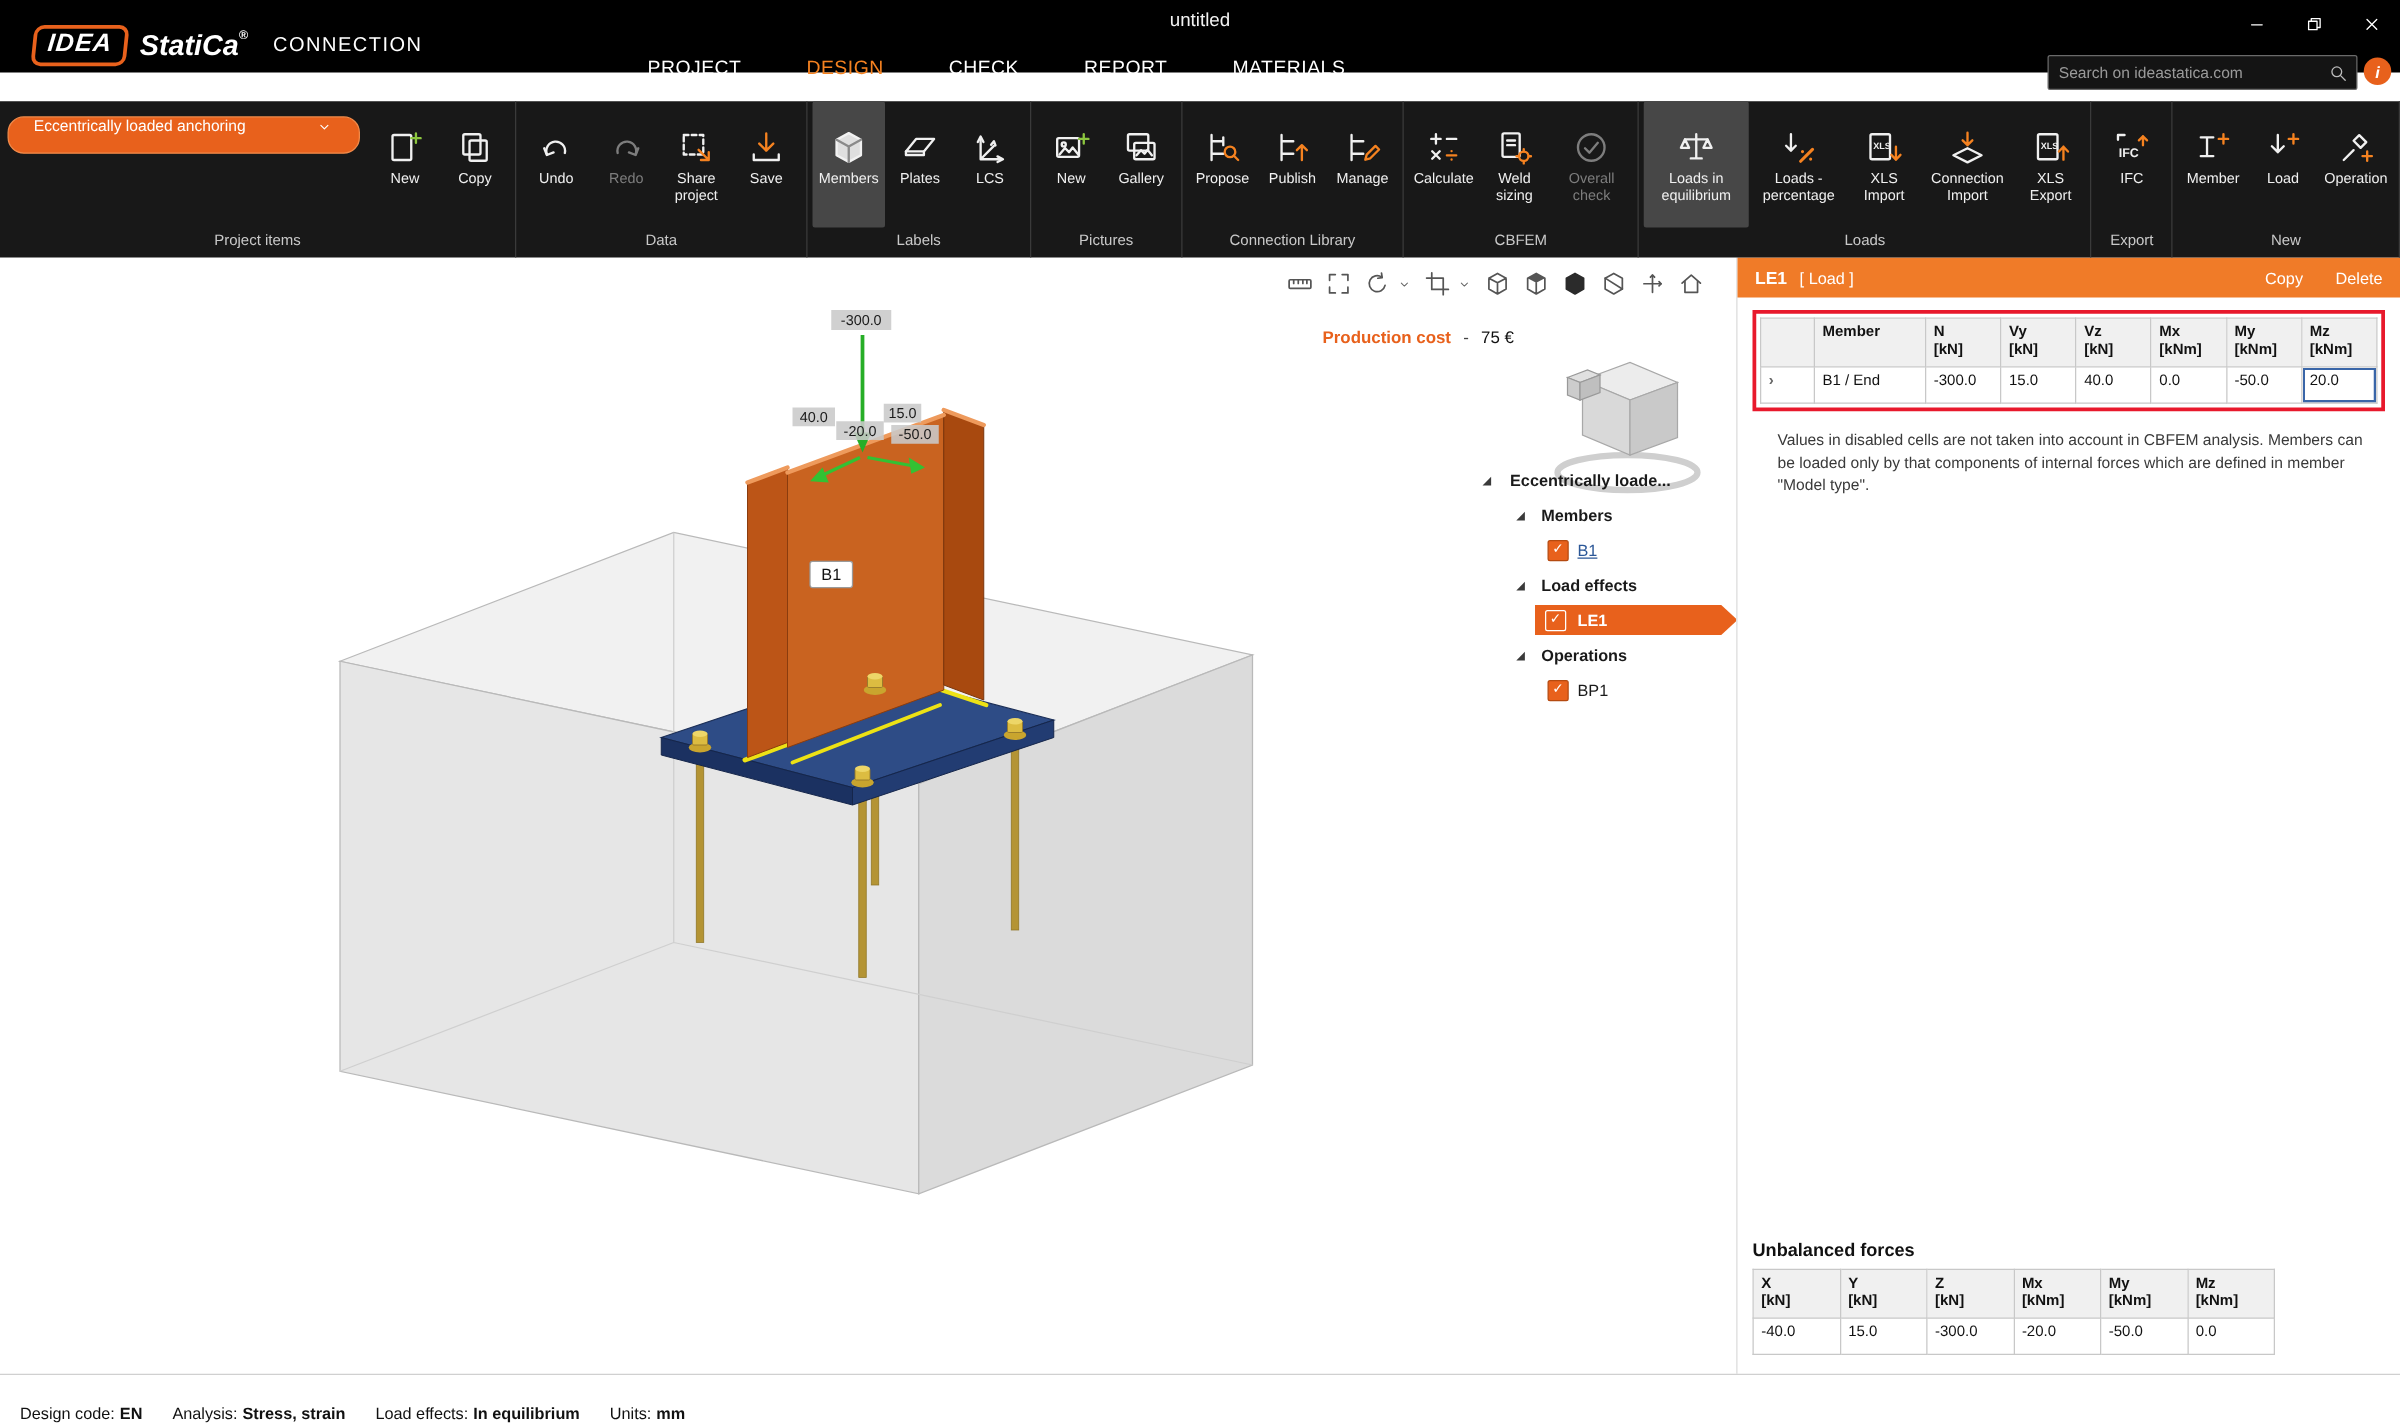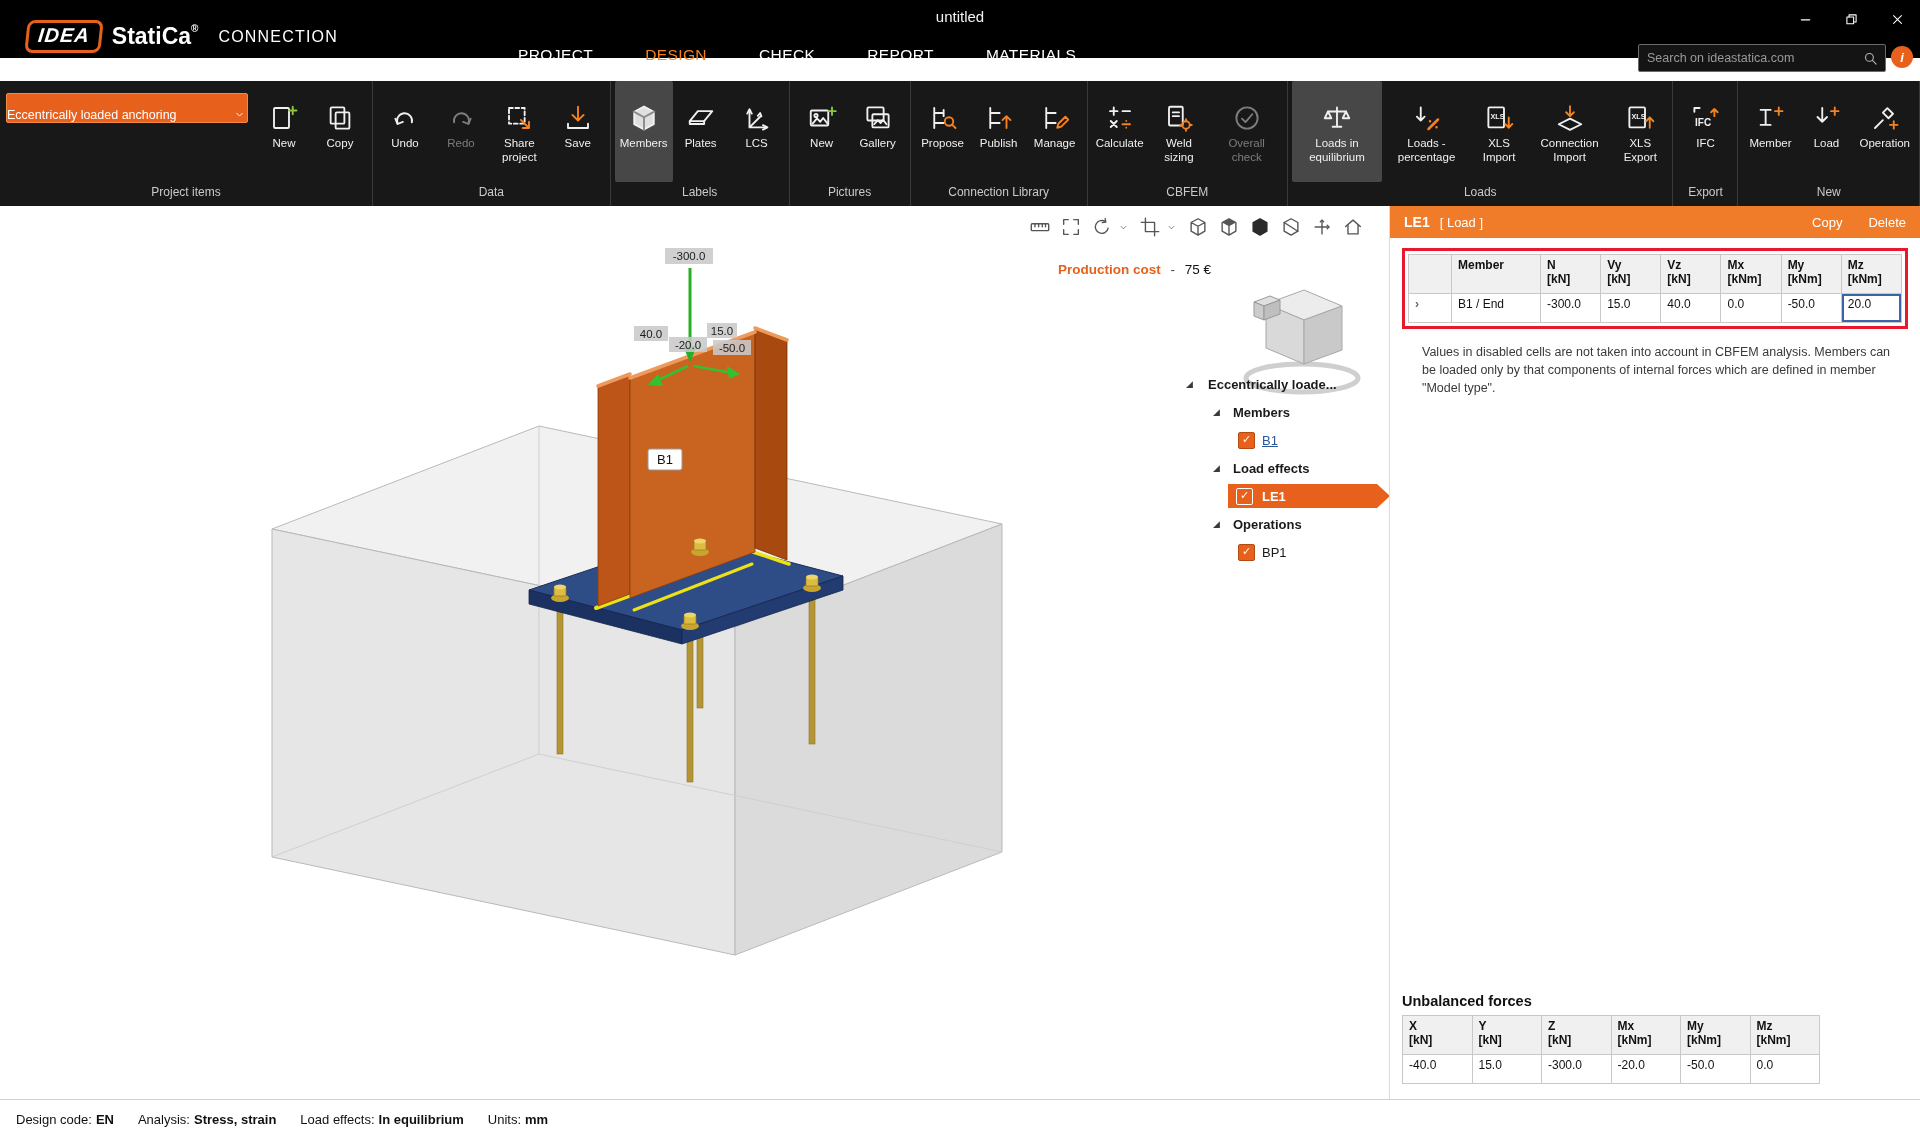--- a/index.html
+++ b/index.html
@@ -10,21 +10,21 @@
 
   
   .topbar{position:absolute;top:0;left:0;right:0;height:58px;background:#000;color:#fff;z-index:5}
   .win-title{position:absolute;top:8px;left:0;right:0;text-align:center;font-size:15px;color:#f2f2f2}
   .win-controls{position:absolute;top:0;right:0;display:flex}
   .win-btn{width:46px;height:38px;display:flex;align-items:center;justify-content:center;color:#fff;cursor:pointer}
   .win-btn svg{width:17px;height:17px}
   .brand{position:absolute;left:26px;top:20px;display:flex;align-items:center;gap:10px}
   .brand-box{border:3px solid var(--accent);border-radius:8px;padding:1px 9px 3px;font-style:italic;
              font-weight:bold;font-size:20px;transform:skewX(-6deg);letter-spacing:1px}
-  .brand-statica{font-weight:bold;font-size:23px}
+  .brand-statica{font-style:italic;font-weight:bold;font-size:23px}
   .brand-reg{font-size:10px;vertical-align:top}
   .brand-app{font-size:16px;letter-spacing:1.2px;margin-left:10px;font-weight:400;color:#fff}
   .main-menu{position:absolute;left:518px;top:46px;display:flex;gap:52px;font-size:15.5px;letter-spacing:.4px}
   .menu-item{cursor:pointer;color:#fff}
   .menu-item.active{color:var(--menu-active)}
   .search-box{position:absolute;right:34px;top:44px;width:246px;height:26px;background:#141414;
               border:1px solid #6a6a6a;border-radius:2px;display:flex;align-items:center}
   .search-box input{flex:1;background:transparent;border:none;outline:none;color:#ddd;font-size:12.5px;
                     padding:0 8px;font-family:inherit;min-width:0}
   .search-box input::placeholder{color:#9a9a9a}
@@ -37,22 +37,22 @@
   .ribbon{position:absolute;top:81px;left:0;right:0;height:125px;background:#181818;display:flex;color:#f0f0f0;z-index:4}
   .rbg{display:flex;flex-direction:column;border-right:1px solid #3a3a3a;padding:0 4px}
   .rbg-row{display:flex;align-items:stretch;flex:1}
   .rb-btn{display:flex;flex-direction:column;align-items:center;padding:22px 5px 2px;min-width:46px;max-width:80px;cursor:pointer;border-radius:2px}
   .rb-btn.active{background:#474747}
   .rb-btn.disabled{color:#7d7d7d;cursor:default}
   .rb-ico{width:30px;height:30px;display:block;flex:none}
   .rb-lbl{font-size:11.5px;text-align:center;line-height:1.18;margin-top:4px}
   .rbg-label{text-align:center;font-size:12px;color:#c9c9c9;padding:3px 8px 7px;white-space:nowrap}
   .rb-dd{align-self:flex-start;margin:12px 8px 0 2px;width:240px;height:28px;background:var(--accent);
-         border:1px solid #F08A4A;border-radius:2px;display:flex;align-items:flex-end;color:#fff;
-         font-size:12.5px;padding:0 0;cursor:pointer}
+         border:1px solid #F08A4A;border-radius:13px;display:flex;align-items:flex-start;color:#fff;
+         font-size:12.5px;padding:0 20px;cursor:pointer}
   .rb-dd .rb-dd-text{flex:1;white-space:nowrap;overflow:hidden}
   .rb-dd svg{width:15px;height:15px;flex:none}
 
   
   .content{position:absolute;top:206px;left:0;width:1390px;height:894px;background:#fff;overflow:hidden}
   .scene{position:absolute;left:0;top:0}
   .scene text{font-family:"Liberation Sans","DejaVu Sans",sans-serif}
 
   .viewport-toolbar{position:absolute;top:10px;right:26px;display:flex;align-items:center;gap:9px;color:#555}
   .vt-btn{width:22px;height:22px;cursor:pointer}
@@ -103,21 +103,21 @@
   .exp-cell{color:#666;text-align:center;font-weight:bold}
   .sel-cell{box-shadow:inset 0 0 0 2px #3A66A8}
 
   .note{margin:14px 16px 0 32px;font-size:12.5px;color:#3a3a3a;line-height:1.45;max-width:470px}
 
   .unbalanced{position:absolute;left:12px;bottom:16px;width:418px}
   .unb-title{font-weight:bold;font-size:14.5px;margin-bottom:6px;color:#111}
 
   
   .statusbar{position:absolute;bottom:0;left:0;right:0;height:38px;background:#fff;border-top:1px solid #d0d0d0;
-             display:flex;align-items:center;padding-left:16px;gap:24px;font-size:13px;color:#111}
+             display:flex;align-items:flex-end;padding-left:16px;gap:24px;font-size:13px;color:#111}
   .sb-item b{margin-left:4px}
 </style>
 </head>
 <body style="--accent: #E8611C; --panel-orange: #F07B28; --red: #E8192C; --link: #2B5797; --menu-active: #F58220;">
 
 <div class="topbar">
   <div class="win-title">untitled</div>
   <div class="win-controls">
       <span class="win-btn">
         <span>

